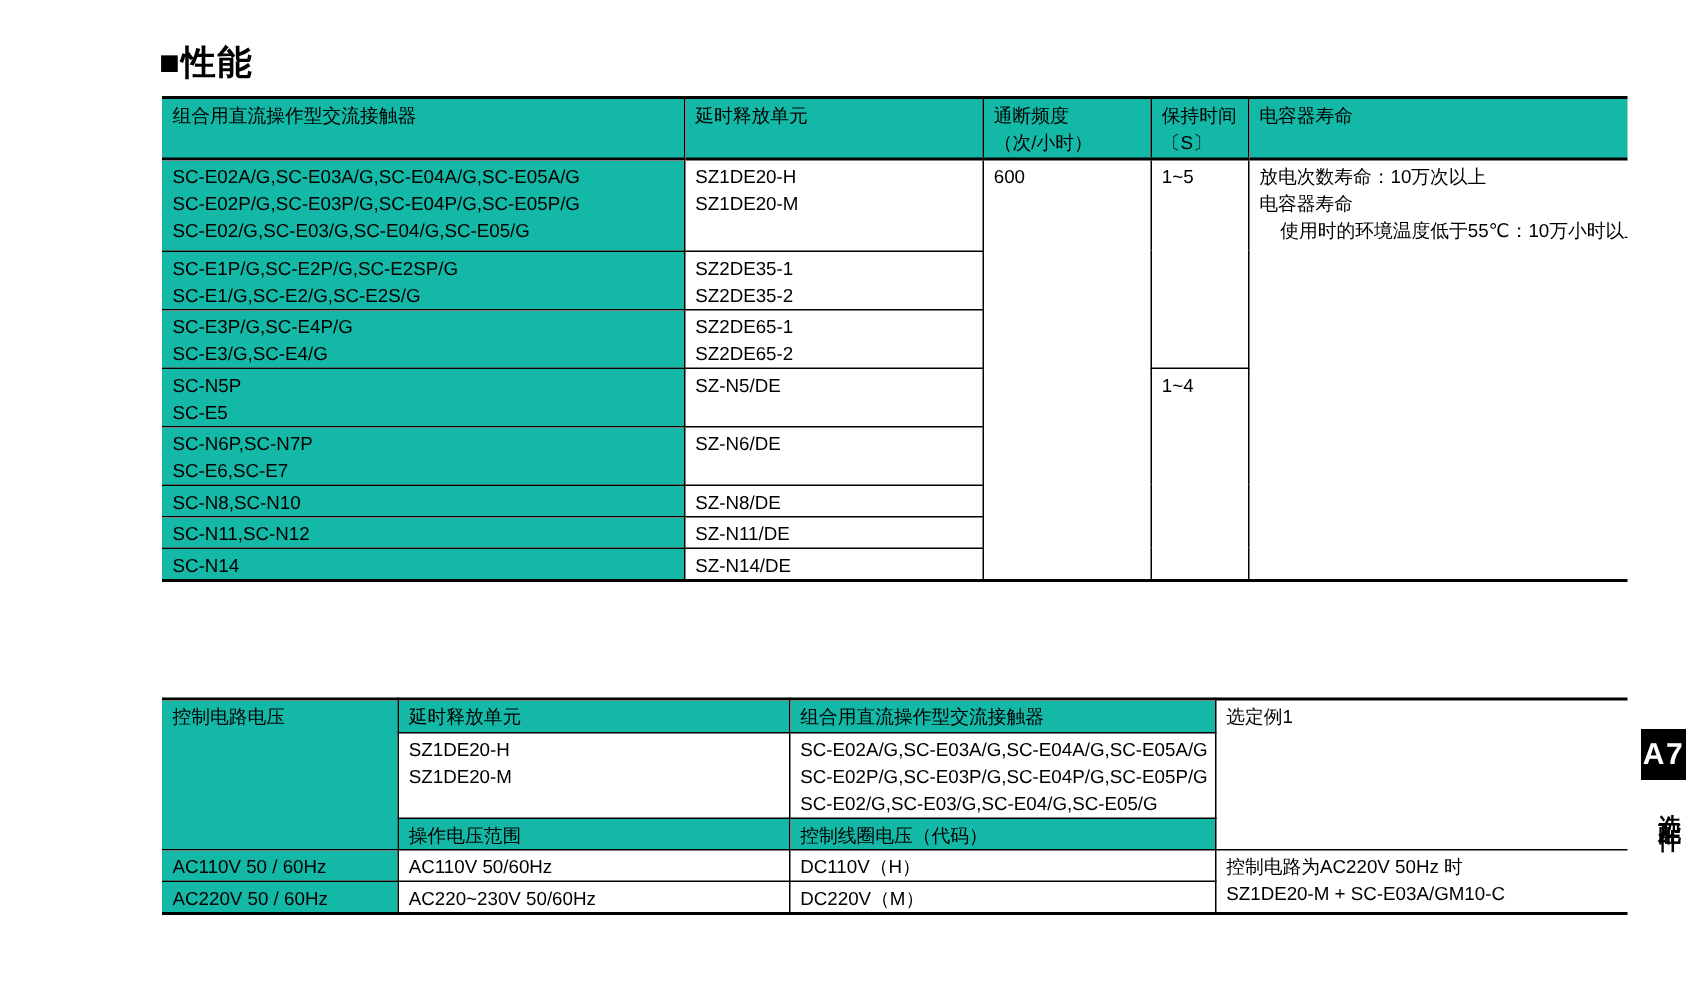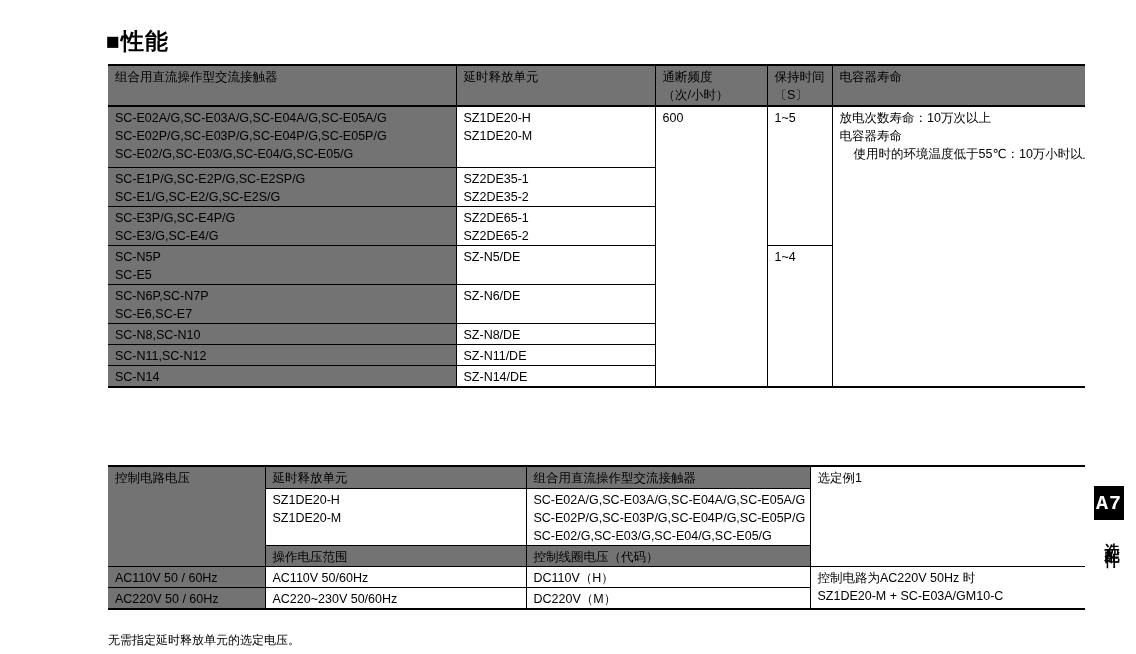--- a/index.html
+++ b/index.html
@@ -22,33 +22,33 @@
     position:absolute;border-collapse:collapse;table-layout:fixed;
     border-top:2px solid #000;border-bottom:2px solid #000;
   }
   #perf-table{left:108px;top:64px;width:977px;}
   #volt-table{left:108px;top:465px;width:977px;}
   table.doc td{
     border:1px solid #000;vertical-align:top;
     padding:2px 7px 0 7px;font-size:12.5px;line-height:18px;
     overflow:hidden;white-space:nowrap;
   }
-  table.doc td.g{background:#737373;}
+  table.doc td.g{background:#14b8a6;}
   table.doc td.nl{border-left:none;}
   table.doc td.nr{border-right:none;}
   table.doc tr.hdr td{border-bottom:2px solid #000;}
   .h41{height:41px}.h61{height:61px}.h35{height:35px}.h36{height:36px}
   .h38{height:38px}.h37{height:37px}.h20{height:20px}.h18{height:18px}
   .h22{height:22px}.h55{height:55px}.h19{height:19px}
   .indent{padding-left:14px;}
 
   .side-tab{
     position:absolute;left:1094px;top:486px;width:30px;height:34px;
     background:#000;color:#fff;font-size:20px;font-weight:bold;
-    display:flex;align-items:center;justify-content:center;letter-spacing:1px;font-family:Liberation Mono, monospace;
+    display:flex;align-items:center;justify-content:center;letter-spacing:1px;
   }
   .side-label{
     position:absolute;left:1102px;top:531px;
     writing-mode:vertical-rl;text-orientation:upright;
     font-size:15px;font-weight:bold;letter-spacing:5px;white-space:nowrap;
   }
 </style>
 </head>
 <body>
 
@@ -212,18 +212,17 @@
         </td>
       </tr>
       <tr class="h20">
         <td class="g nl">AC220V 50 / 60Hz</td>
         <td>AC220~230V 50/60Hz</td>
         <td>DC220V（M）</td>
       </tr>
     </tbody>
   </table>
 
-  <div class="note-text">无需指定延时释放单元的选定电压。</div>
 
   <div class="side-tab">A7</div>
   <div class="side-label">选配件</div>
 
 </div>
 
 </body></html>

